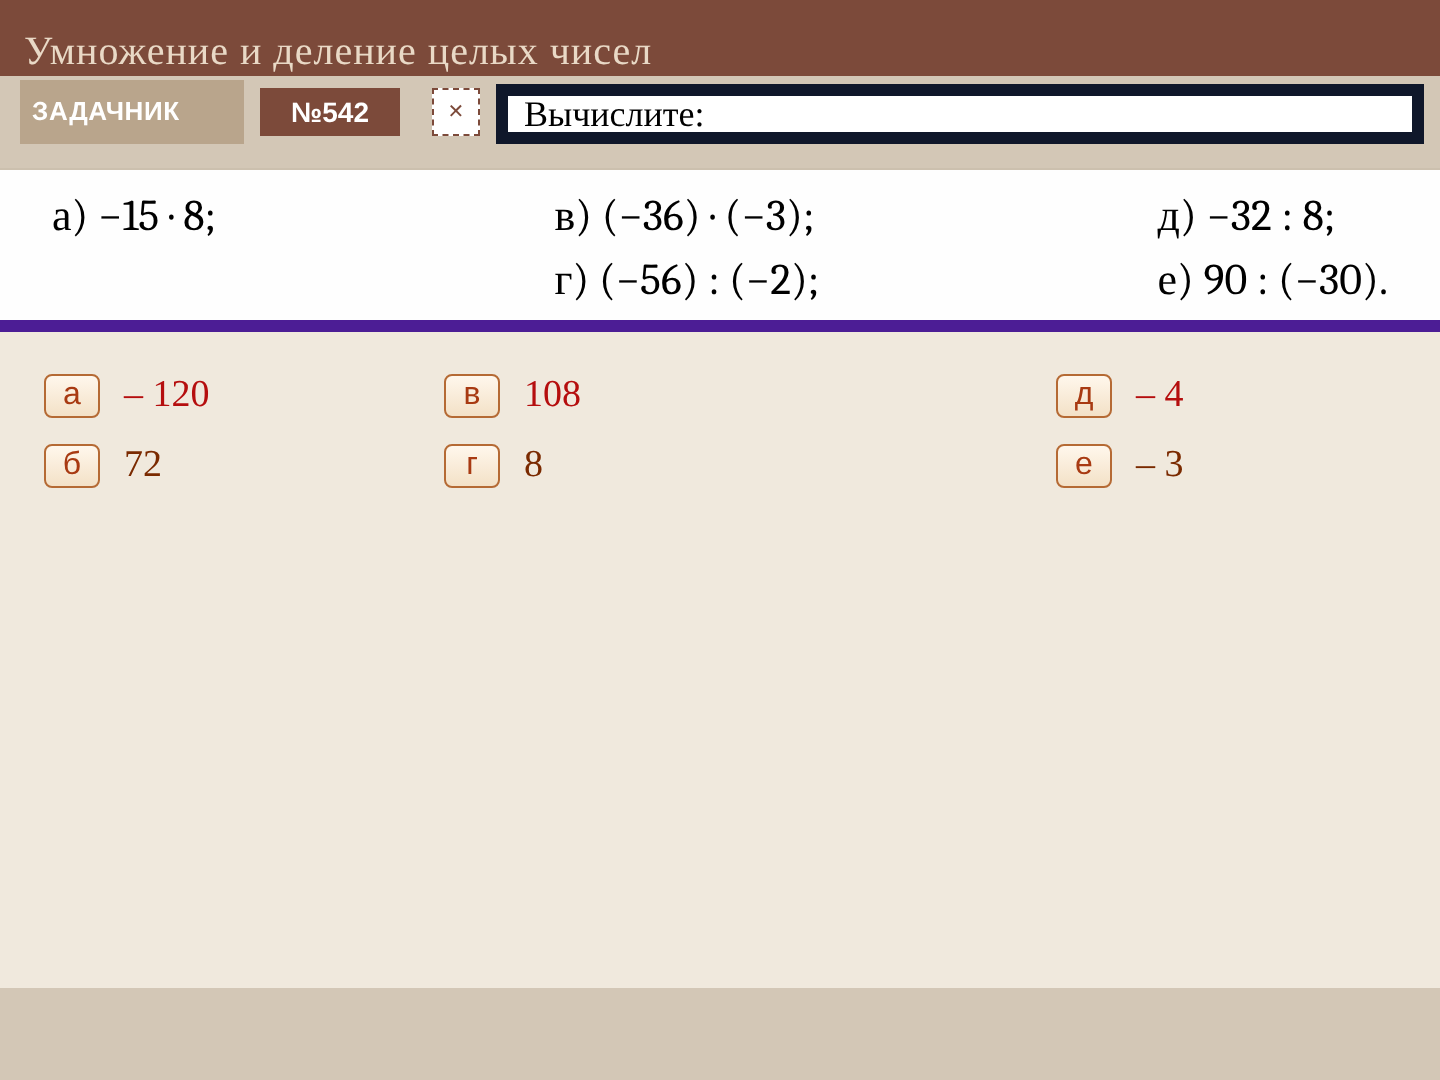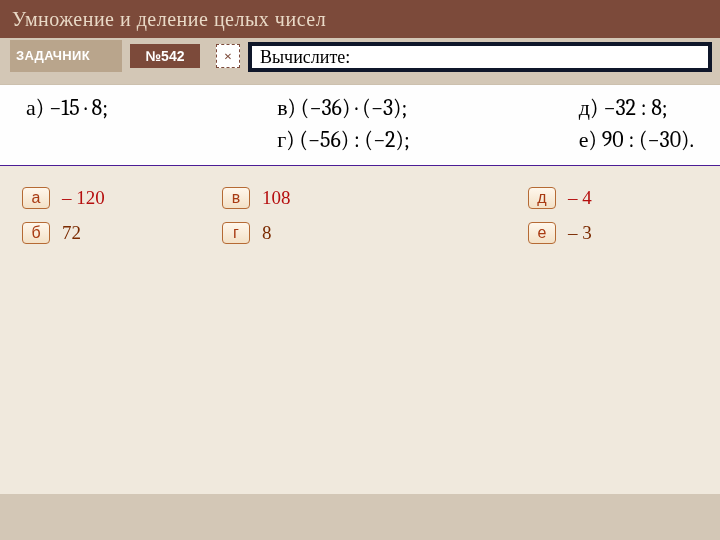--- a/index.html
+++ b/index.html
@@ -12,21 +12,21 @@
     position: relative;
   }
   .title-bar {
     width: 100%;
     height: 38px;
     background: #7c4a3a;
     color: #e9d9c6;
     font-size: 20px;
     letter-spacing: 0.5px;
     display: flex;
-    align-items: center;
+    align-items: flex-end;
     padding-left: 12px;
     font-family: Liberation Serif, serif;
   }
   .sub-bar {
     width: 100%;
     height: 46px;
     background: #d3c7b6;
     position: relative;
     display: flex;
     align-items: center;
@@ -75,32 +75,32 @@
     display:flex; align-items:center; justify-content:center;
     font-size:10px; color:#7c4a3a;
   }
   .instr-box {
     position: absolute;
     left: 248px;
     top: 4px;
     right: 8px;
     height: 30px;
     background: #fff;
-    border: 4px solid #0f172a;
+    border: 6px solid #0f172a;
     padding-left: 8px;
     font-size: 18px;
     display: flex;
     align-items: center;
   }
   .problem-strip {
     width: 100%;
     height: 82px;
     background: #fefefe;
     border-top: 1px solid #ccc0ae;
-    border-bottom: 1px solid #4c1d95;
+    border-bottom: 6px solid #4c1d95;
     display: flex;
     justify-content: space-between;
     padding: 10px 26px 6px 26px;
     font-size: 22px;
     font-family: Cambria, "Times New Roman", serif;
   }
   .pcol { display:flex; flex-direction:column; gap:6px; }
   .answers {
     width: 100%;
     padding: 14px 22px;

